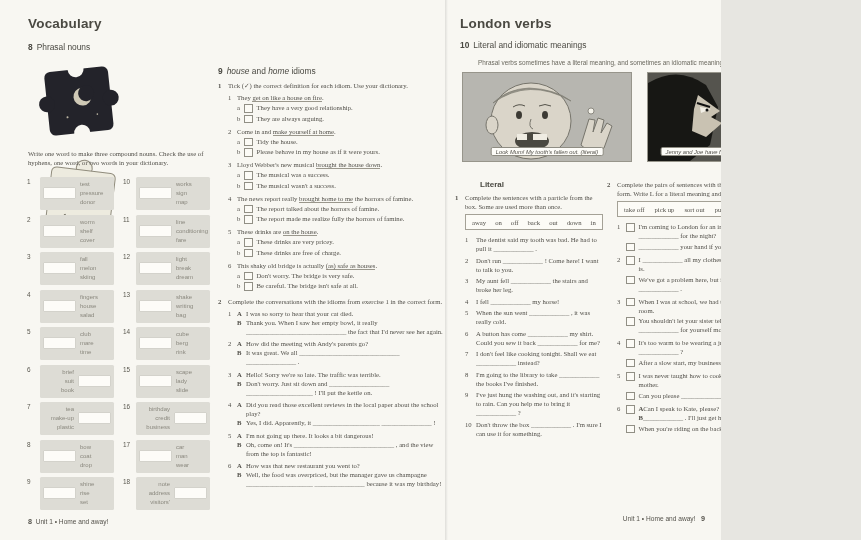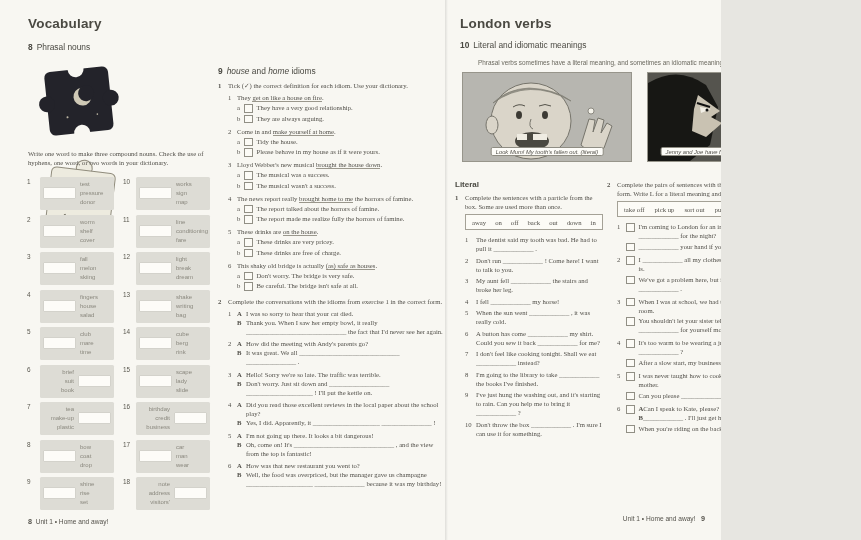--- a/index.html
+++ b/index.html
@@ -551,21 +551,21 @@
         <path d="M114,16 L90,40 L101,46 L88,54 L104,68 L120,62 L118,28 Z" fill="#d4ccba"></path>
         <path d="M105,36 l-11,3 l11,4 z" fill="#f2efe6"></path>
         <circle cx="99" cy="39" r="1.5" fill="#111"></circle>
         <path d="M108,33 l-13,4" stroke="#111" stroke-width="2"></path>
         <path d="M96,52 L114,48 L120,66 L100,72 Z" fill="#2e2b26"></path>
       </svg>
       <span class="cap">Jenny and Joe have fallen out again. (idiomatic)</span>
     </div>
 
     <div style="position:absolute;left:455px;top:180px;width:148px;" class="body-txt">
-      <div class="subhead" style="margin-bottom:4px;">Literal</div>
+      <div class="subhead" style="margin-bottom:4px;margin-left:25px;">Literal</div>
       <div class="row" style="margin-bottom:2px;">
         <span class="exnum">1</span>
         <div class="qt">Complete the sentences with a particle from the box. Some are used more than once.</div>
       </div>
       <div class="wordbox">
         <span>away</span>
         <span>on</span>
         <span>off</span>
         <span>back</span>
         <span>out</span>

